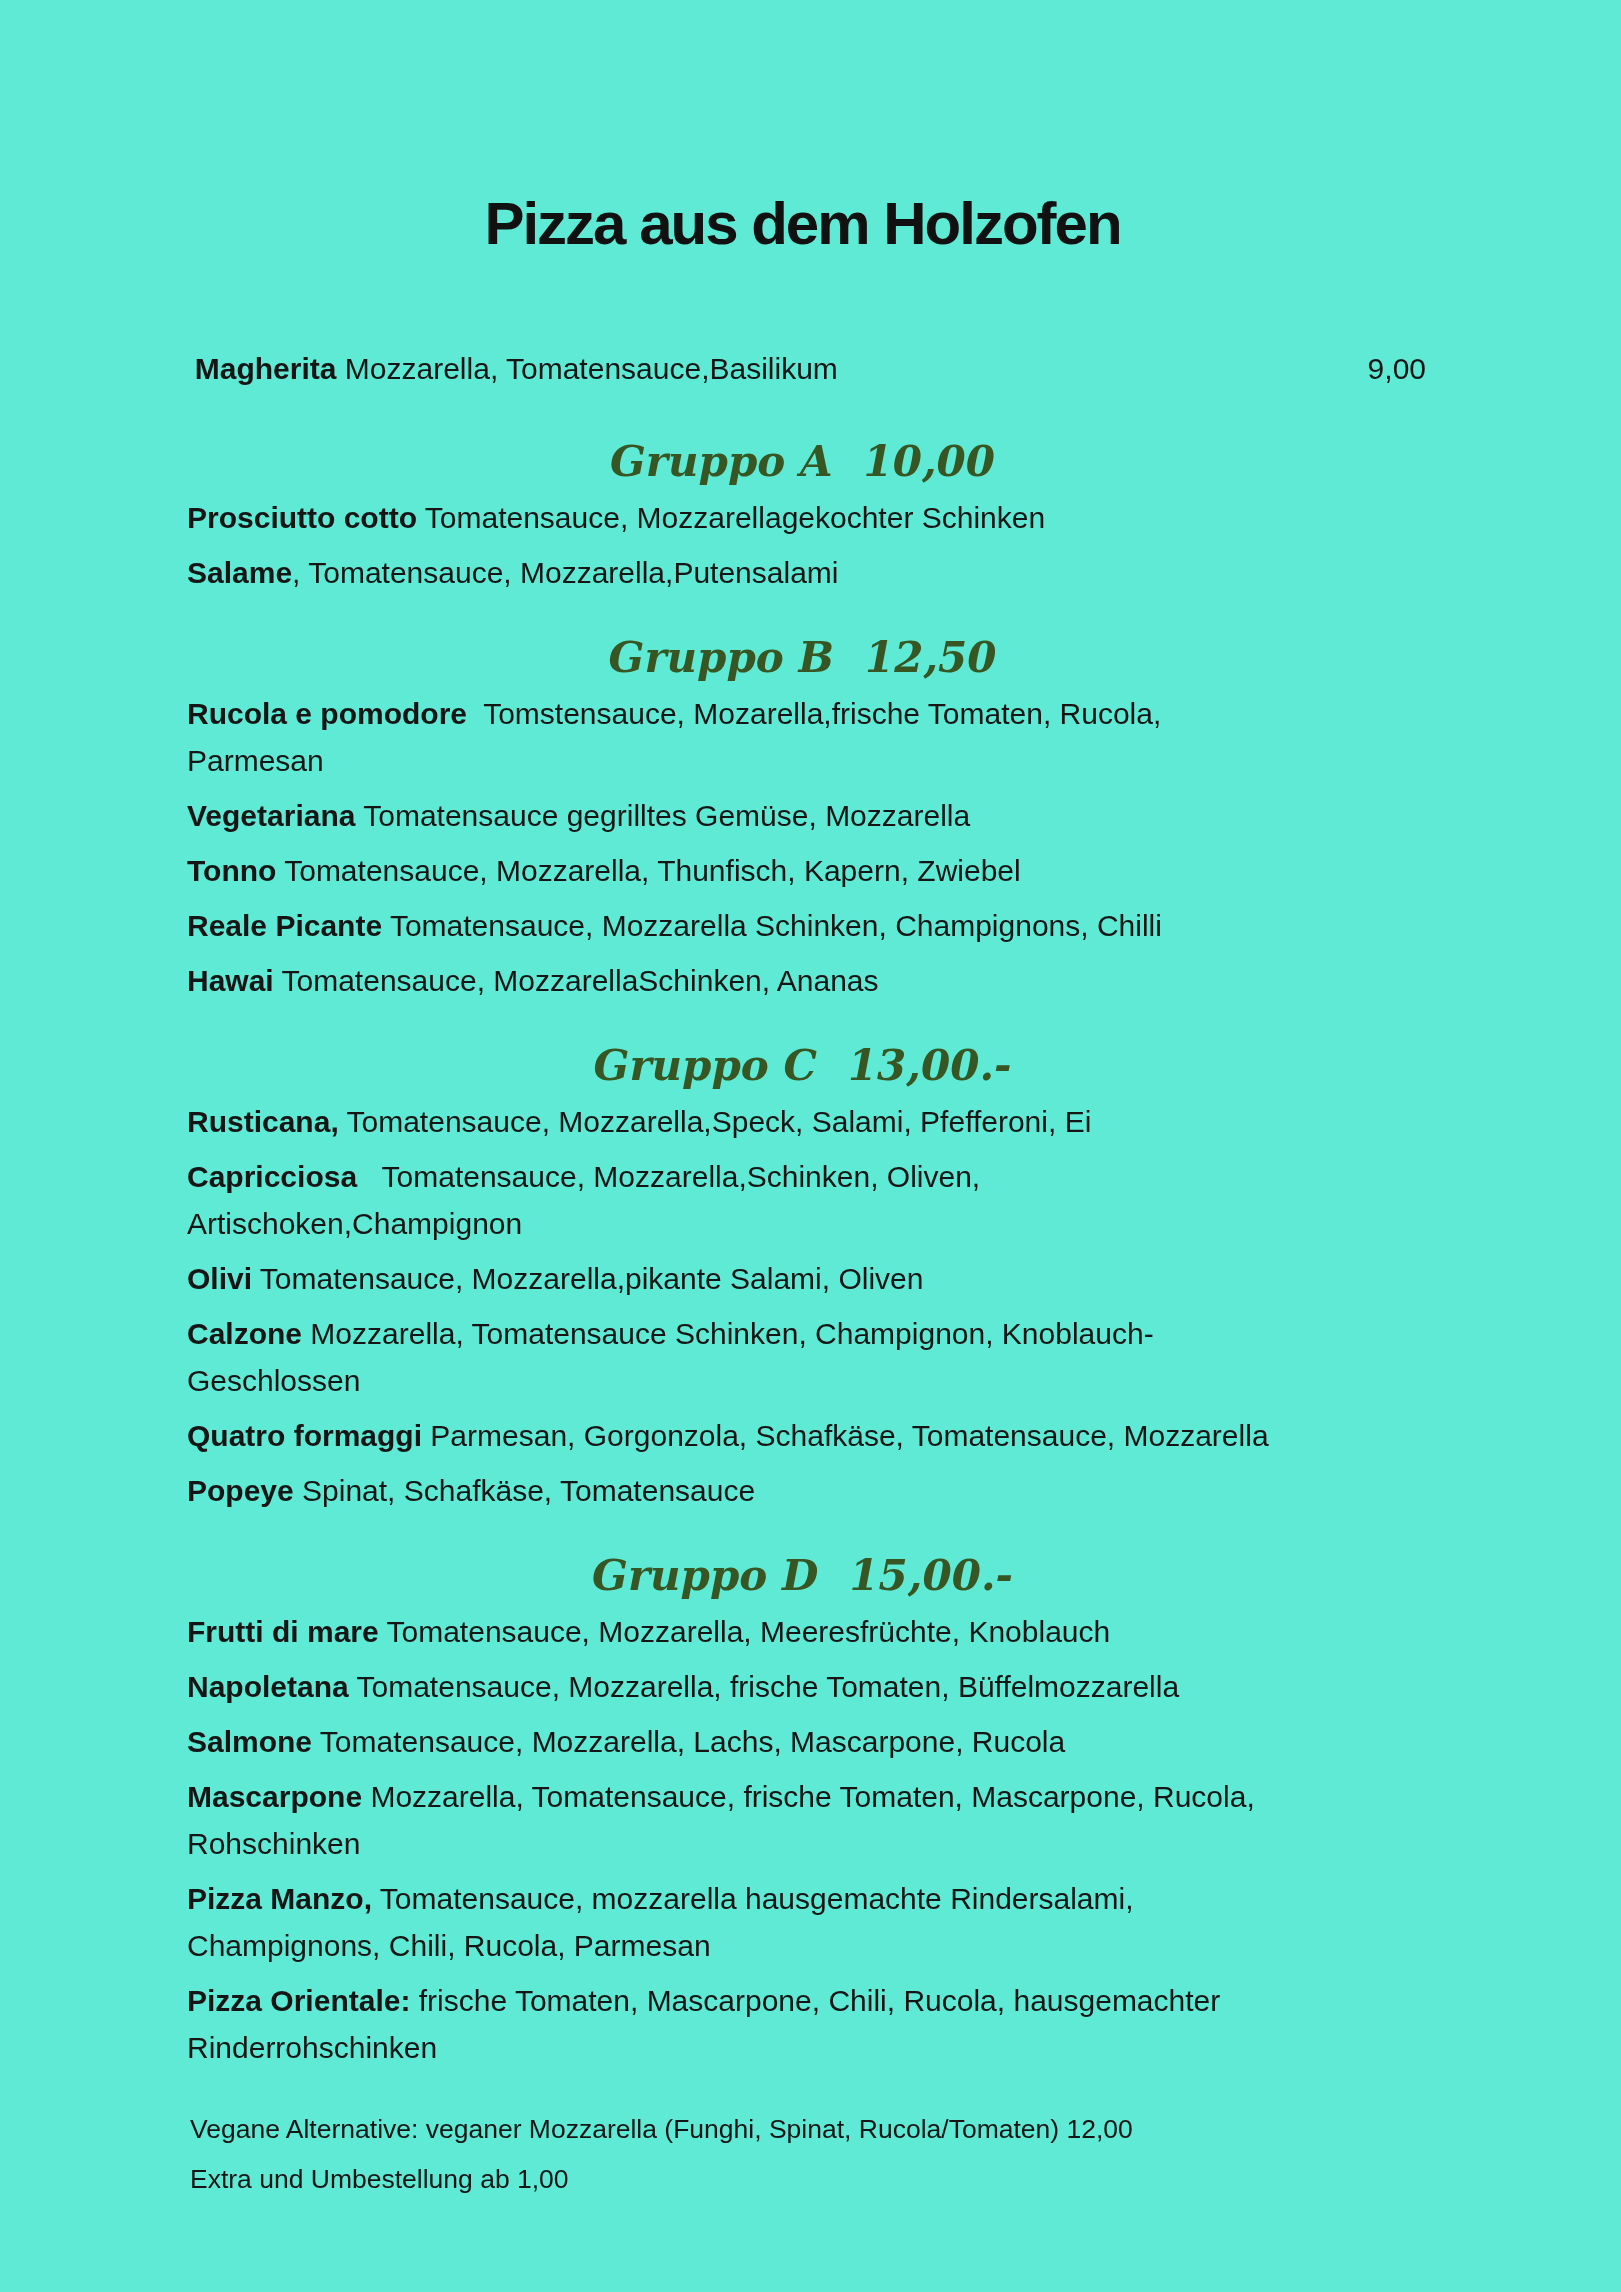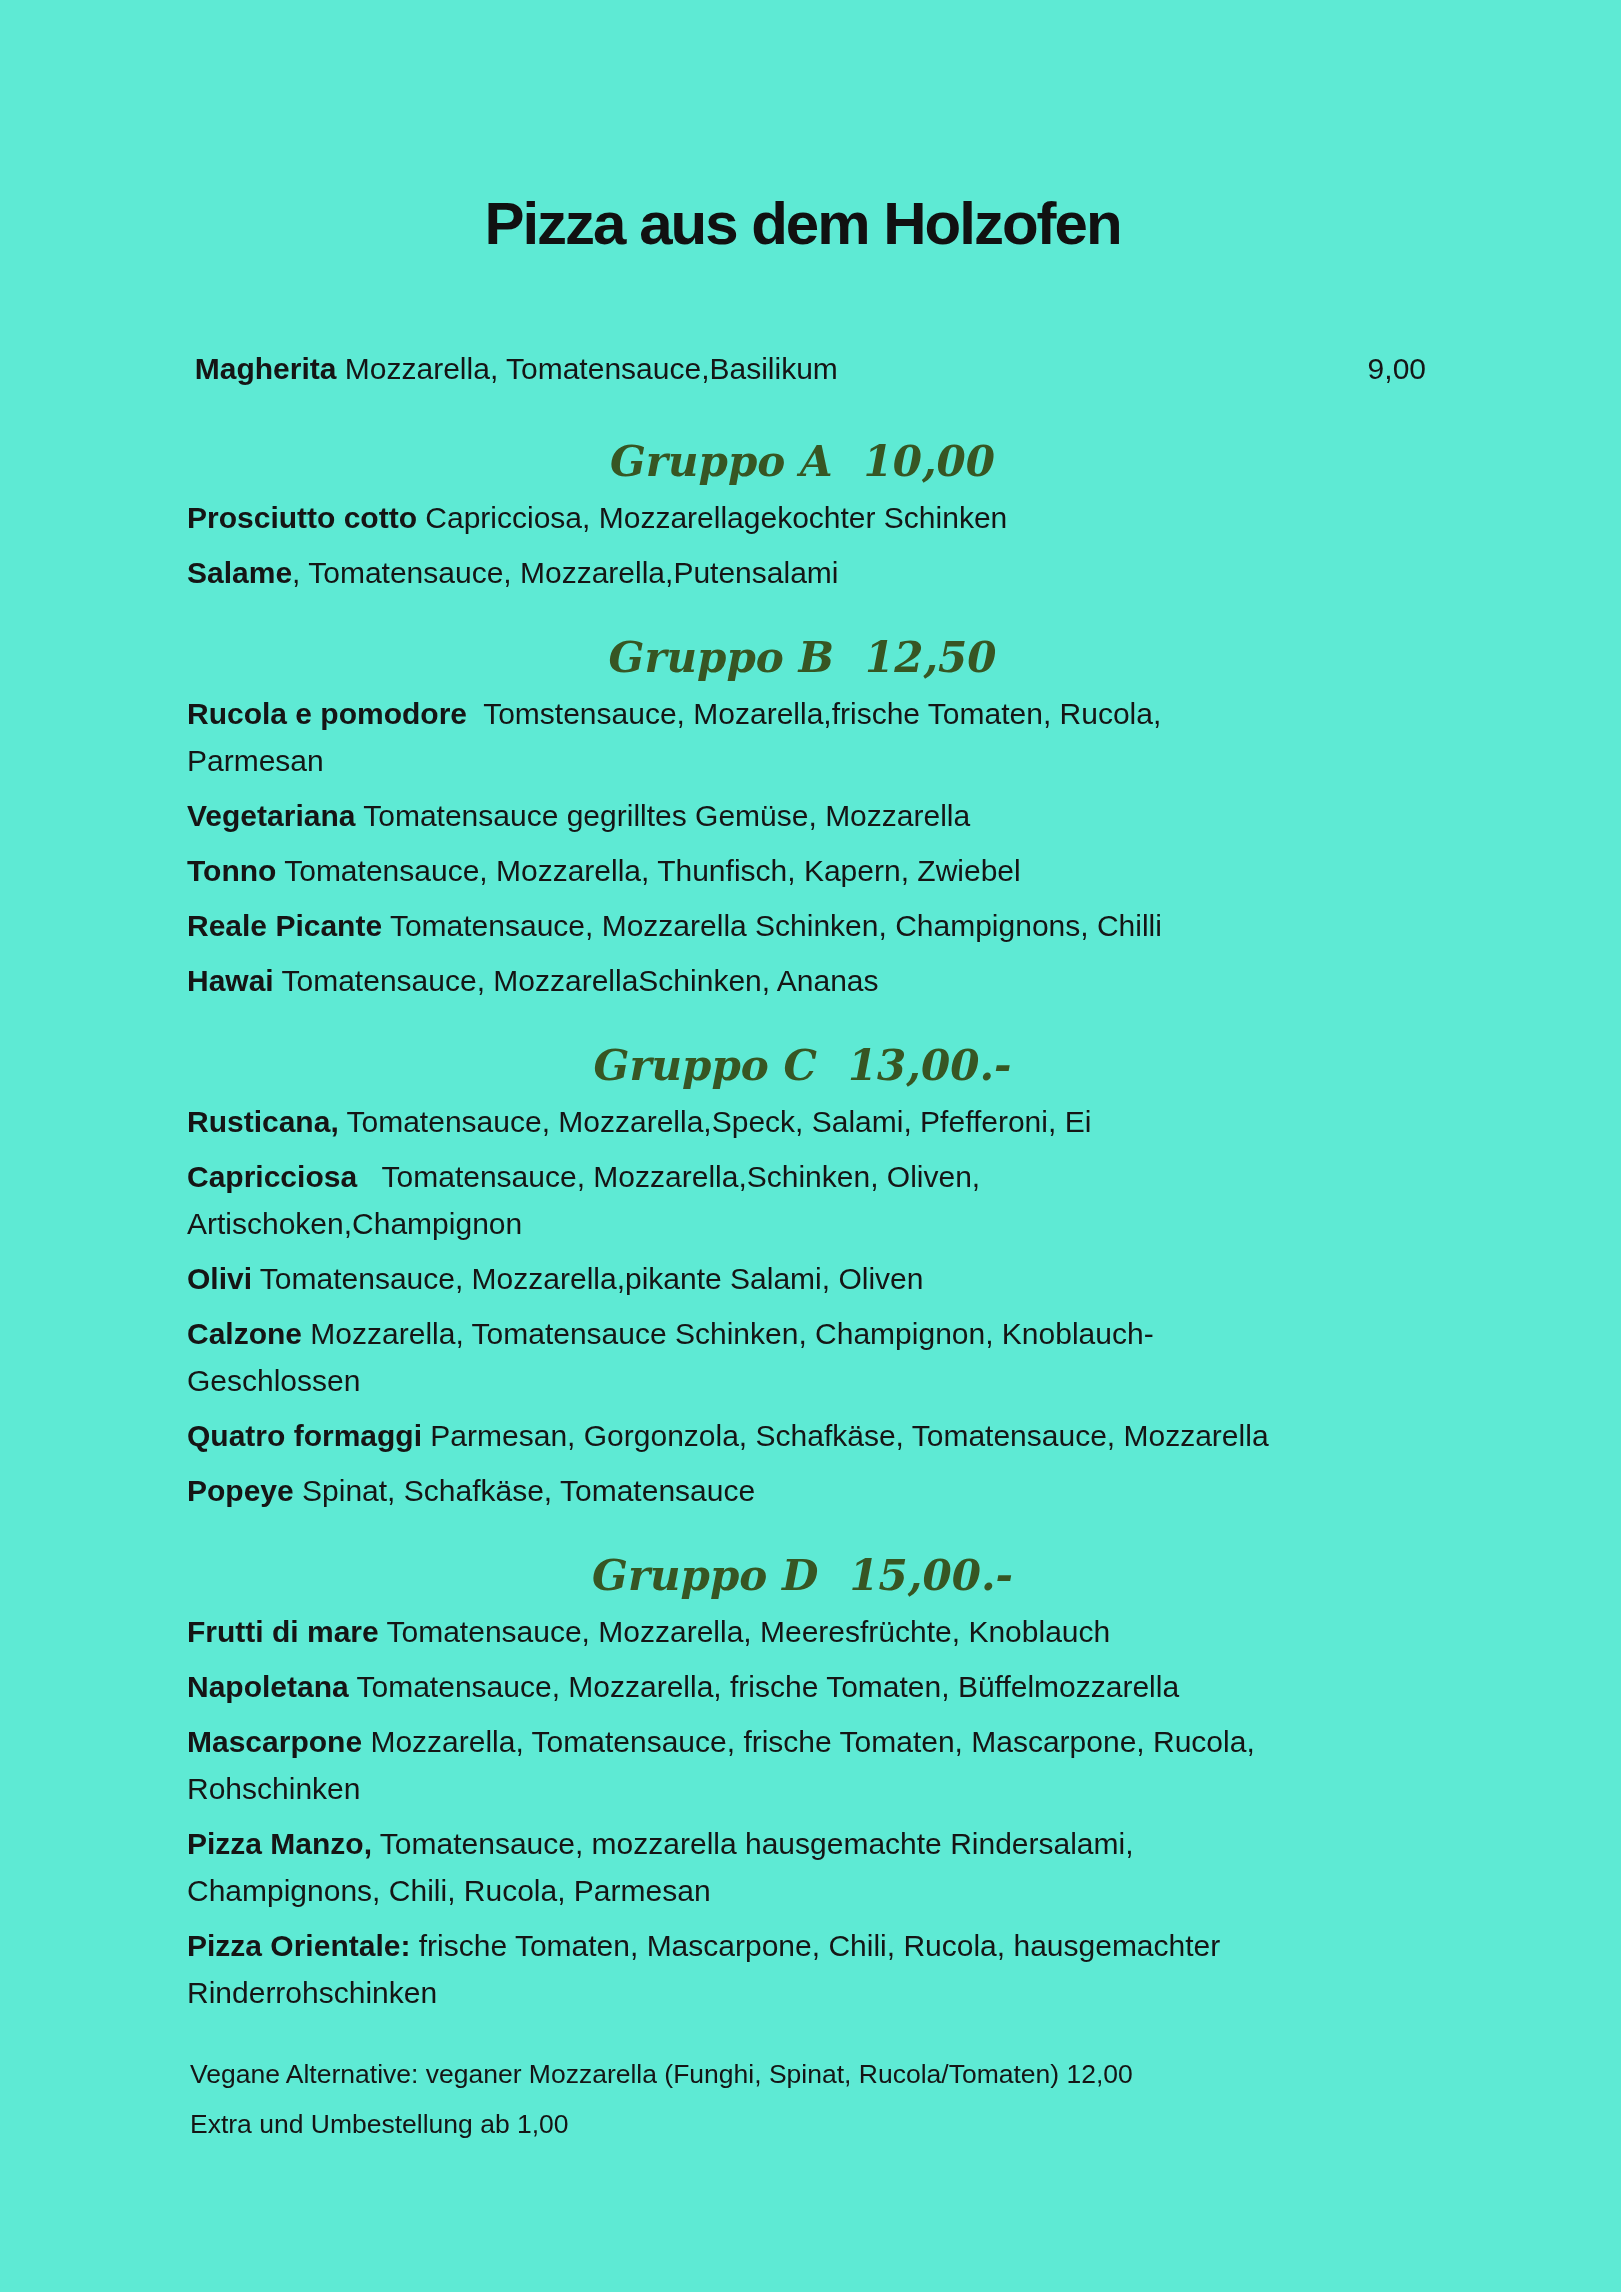--- a/index.html
+++ b/index.html
@@ -70,21 +70,21 @@
   <h1 class="title">Pizza aus dem Holzofen</h1>
 
   <div class="intro-row">
     <p class="menu-line"><span class="bold">Magherita</span><span> Mozzarella, Tomatensauce,Basilikum</span></p>
     <span class="intro-price">9,00</span>
   </div>
 
   <div class="group-heading">
     <span class="g-label">Gruppo A</span><span class="g-price">10,00</span>
   </div>
-  <p class="menu-line"><span class="bold">Prosciutto cotto</span><span> Capricciosa, Mozzarellagekochter Schinken</span></p>
+  <p class="menu-line"><span class="bold">Prosciutto cotto</span><span> Tomatensauce, Mozzarellagekochter Schinken</span></p>
   <p class="menu-line"><span class="bold">Salame</span><span>, Tomatensauce, Mozzarella,Putensalami</span></p>
 
   <div class="group-heading">
     <span class="g-label">Gruppo B</span><span class="g-price">12,50</span>
   </div>
   <p class="menu-line"><span class="bold">Rucola e pomodore</span><span>  Tomstensauce, Mozarella,frische Tomaten, Rucola,
 Parmesan</span></p>
   <p class="menu-line"><span class="bold">Vegetariana</span><span> Tomatensauce gegrilltes Gemüse, Mozzarella</span></p>
   <p class="menu-line"><span class="bold">Tonno</span><span> Tomatensauce, Mozzarella, Thunfisch, Kapern, Zwiebel</span></p>
   <p class="menu-line"><span class="bold">Reale Picante</span><span> Tomatensauce, Mozzarella Schinken, Champignons, Chilli</span></p>
@@ -100,20 +100,21 @@
   <p class="menu-line"><span class="bold">Calzone</span><span> Mozzarella, Tomatensauce Schinken, Champignon, Knoblauch-
 Geschlossen</span></p>
   <p class="menu-line"><span class="bold">Quatro formaggi</span><span> Parmesan, Gorgonzola, Schafkäse, Tomatensauce, Mozzarella</span></p>
   <p class="menu-line"><span class="bold">Popeye</span><span> Spinat, Schafkäse, Tomatensauce</span></p>
 
   <div class="group-heading">
     <span class="g-label">Gruppo D</span><span class="g-price">15,00.-</span>
   </div>
   <p class="menu-line"><span class="bold">Frutti di mare</span><span> Tomatensauce, Mozzarella, Meeresfrüchte, Knoblauch</span></p>
   <p class="menu-line"><span class="bold">Napoletana</span><span> Tomatensauce, Mozzarella, frische Tomaten, Büffelmozzarella</span></p>
+  <p class="menu-line"><span class="bold">Salmone</span><span> Tomatensauce, Mozzarella, Lachs, Mascarpone, Rucola</span></p>
   <p class="menu-line"><span class="bold">Mascarpone</span><span> Mozzarella, Tomatensauce, frische Tomaten, Mascarpone, Rucola,
 Rohschinken</span></p>
   <p class="menu-line"><span class="bold">Pizza Manzo,</span><span> Tomatensauce, mozzarella hausgemachte Rindersalami,
 Champignons, Chili, Rucola, Parmesan</span></p>
   <p class="menu-line"><span class="bold">Pizza Orientale:</span><span> frische Tomaten, Mascarpone, Chili, Rucola, hausgemachter
 Rinderrohschinken</span></p>
 
   <div class="footer">
     <p>Vegane Alternative: veganer Mozzarella (Funghi, Spinat, Rucola/Tomaten) 12,00</p>
     <p>Extra und Umbestellung ab 1,00</p>

